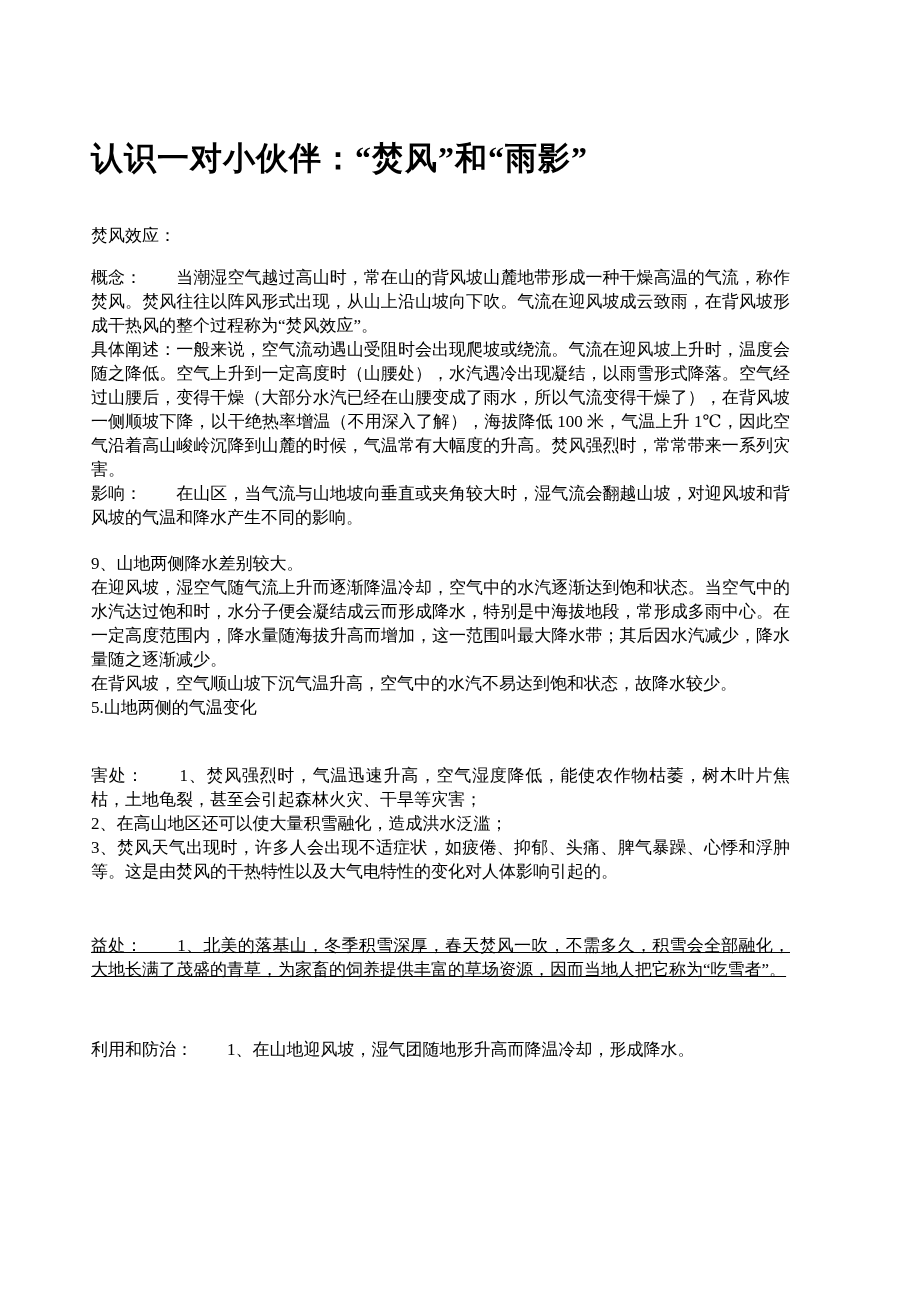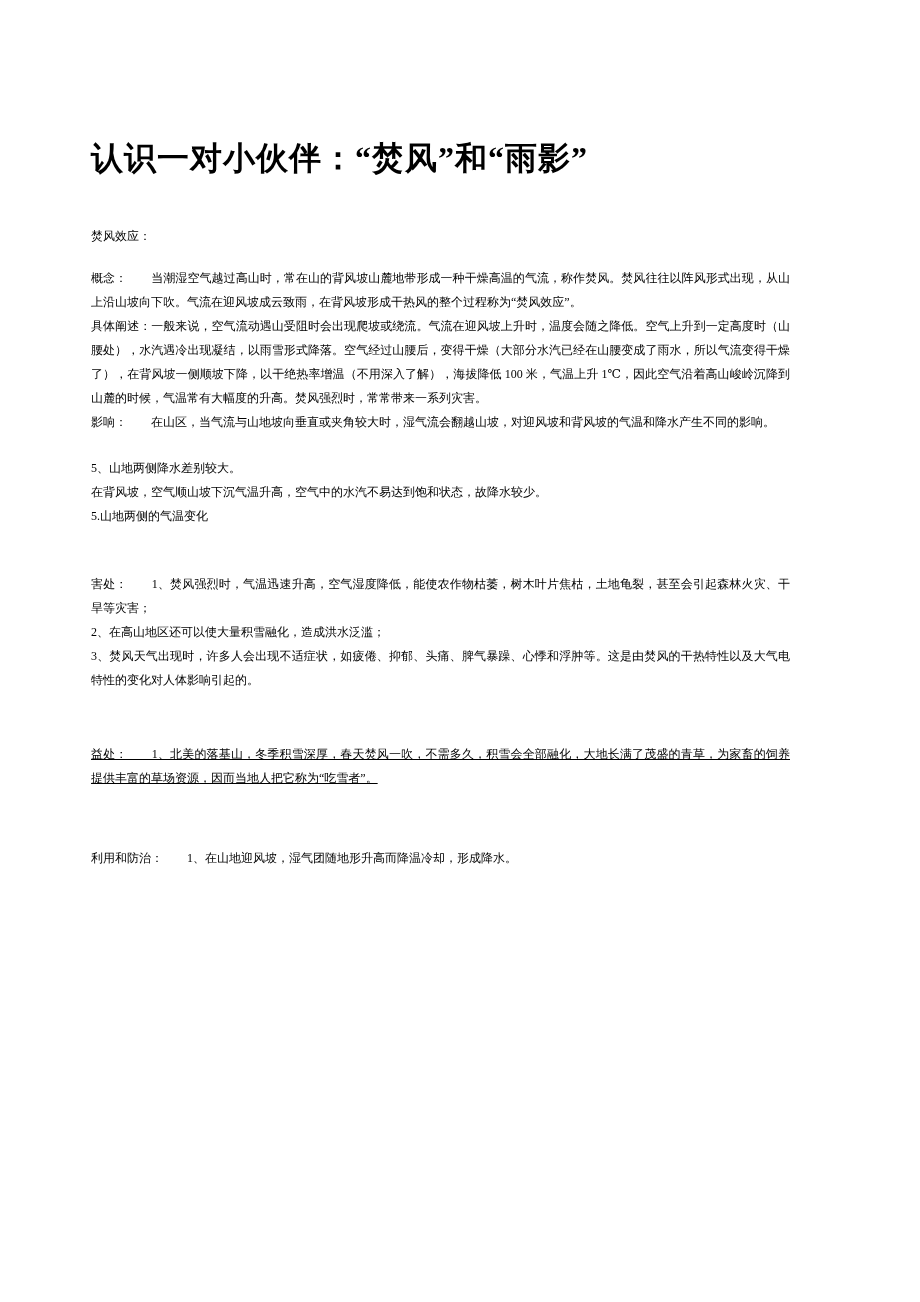--- a/index.html
+++ b/index.html
@@ -20,21 +20,21 @@
   }
   .doc-title {
     font-size: 32px;
     font-weight: bold;
     line-height: 1.3;
     margin: 0 0 44px 0;
     letter-spacing: 1px;
     font-family: "Liberation Serif", "DejaVu Serif", serif;
   }
   .para {
-    font-size: 12px;
+    font-size: 17px;
     line-height: 24px;
     margin: 0;
     text-align: justify;
     text-align-last: left;
     word-break: break-all;
   }
   .mb-label { margin-bottom: 18px; }
   .mt-sm { margin-top: 22px; }
   .mt-md { margin-top: 44px; }
   .mt-lg { margin-top: 50px; text-decoration: underline; }
@@ -48,22 +48,23 @@
   <h1 class="doc-title">认识一对小伙伴：“焚风”和“雨影”</h1>
 
   <p class="para mb-label">焚风效应：</p>
 
   <p class="para">概念：　　当潮湿空气越过高山时，常在山的背风坡山麓地带形成一种干燥高温的气流，称作焚风。焚风往往以阵风形式出现，从山上沿山坡向下吹。气流在迎风坡成云致雨，在背风坡形成干热风的整个过程称为“焚风效应”。</p>
 
   <p class="para">具体阐述：一般来说，空气流动遇山受阻时会出现爬坡或绕流。气流在迎风坡上升时，温度会随之降低。空气上升到一定高度时（山腰处），水汽遇冷出现凝结，以雨雪形式降落。空气经过山腰后，变得干燥（大部分水汽已经在山腰变成了雨水，所以气流变得干燥了），在背风坡一侧顺坡下降，以干绝热率增温（不用深入了解），海拔降低 100 米，气温上升 1℃，因此空气沿着高山峻岭沉降到山麓的时候，气温常有大幅度的升高。焚风强烈时，常常带来一系列灾害。</p>
 
   <p class="para">影响：　　在山区，当气流与山地坡向垂直或夹角较大时，湿气流会翻越山坡，对迎风坡和背风坡的气温和降水产生不同的影响。</p>
 
-  <p class="para mt-sm">5、山地两侧降水差别较大。</p>
+  <p class="para mt-sm">9、山地两侧降水差别较大。</p>
 
+  <p class="para">在迎风坡，湿空气随气流上升而逐渐降温冷却，空气中的水汽逐渐达到饱和状态。当空气中的水汽达过饱和时，水分子便会凝结成云而形成降水，特别是中海拔地段，常形成多雨中心。在一定高度范围内，降水量随海拔升高而增加，这一范围叫最大降水带；其后因水汽减少，降水量随之逐渐减少。</p>
 
   <p class="para">在背风坡，空气顺山坡下沉气温升高，空气中的水汽不易达到饱和状态，故降水较少。</p>
 
   <p class="para">5.山地两侧的气温变化</p>
 
 
   <p class="para mt-md">害处：　　1、焚风强烈时，气温迅速升高，空气湿度降低，能使农作物枯萎，树木叶片焦枯，土地龟裂，甚至会引起森林火灾、干旱等灾害；</p>
 
   <p class="para">2、在高山地区还可以使大量积雪融化，造成洪水泛滥；</p>
 

